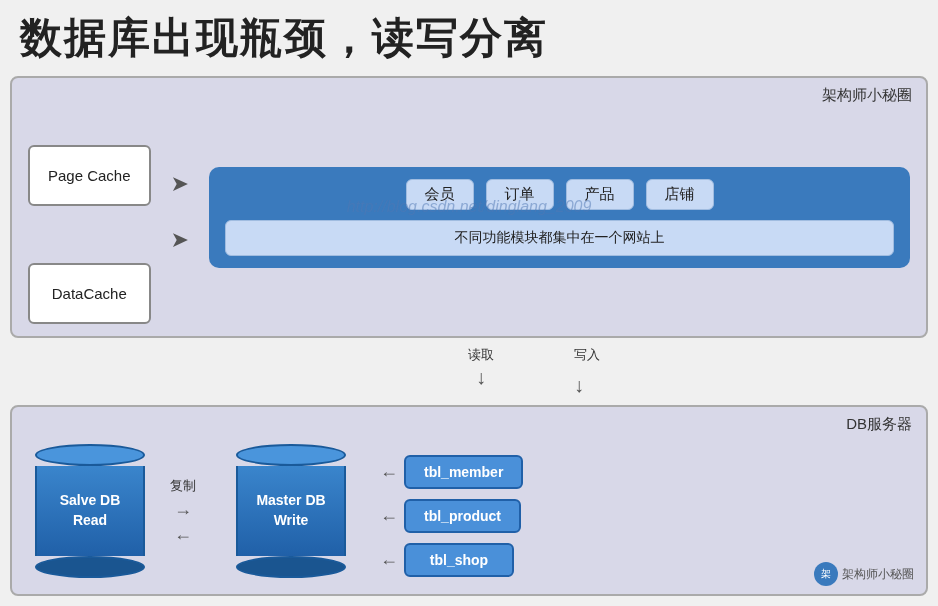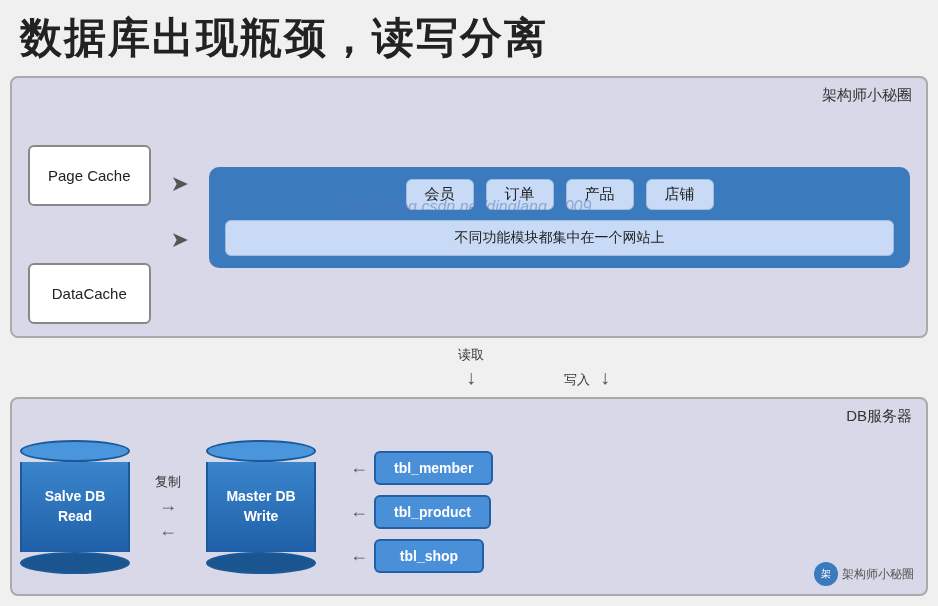--- a/index.html
+++ b/index.html
@@ -161,20 +161,21 @@
       top: 8px;
       right: 14px;
       font-size: 15px;
       color: #333;
     }
 
     .cylinder-full {
       display: flex;
       flex-direction: column;
       align-items: center;
+      margin-left: 15px;
     }
 
     .cylinder-main {
       background: linear-gradient(to bottom, #3a85cc, #2060a8);
       width: 110px;
       height: 90px;
       border-left: 2px solid #1a5a9a;
       border-right: 2px solid #1a5a9a;
       display: flex;
       align-items: center;
@@ -306,21 +307,21 @@
       </div>
 
       <div class="watermark">http://blog.csdn.net/dinglang_2009</div>
     </div>
 
     <div style="display:flex; justify-content:center; gap:80px; padding-left:130px;">
       <div style="display:flex;flex-direction:column;align-items:center;gap:2px;">
         <span style="font-size:13px;color:#333;">读取</span>
         <span style="font-size:20px;color:#555;">↓</span>
       </div>
-      <div style="display:flex;flex-direction:row;align-items:flex-end;gap:10px;">
+      <div style="display:flex;flex-direction:column;align-items:flex-start;gap:10px;">
         <span style="font-size:13px;color:#333;">写入</span>
         <span style="font-size:20px;color:#555;">↓</span>
       </div>
     </div>
 
     <div class="db-server-box">
       <span class="server-label-bottom">DB服务器</span>
 
       <div class="db-inner">
 

